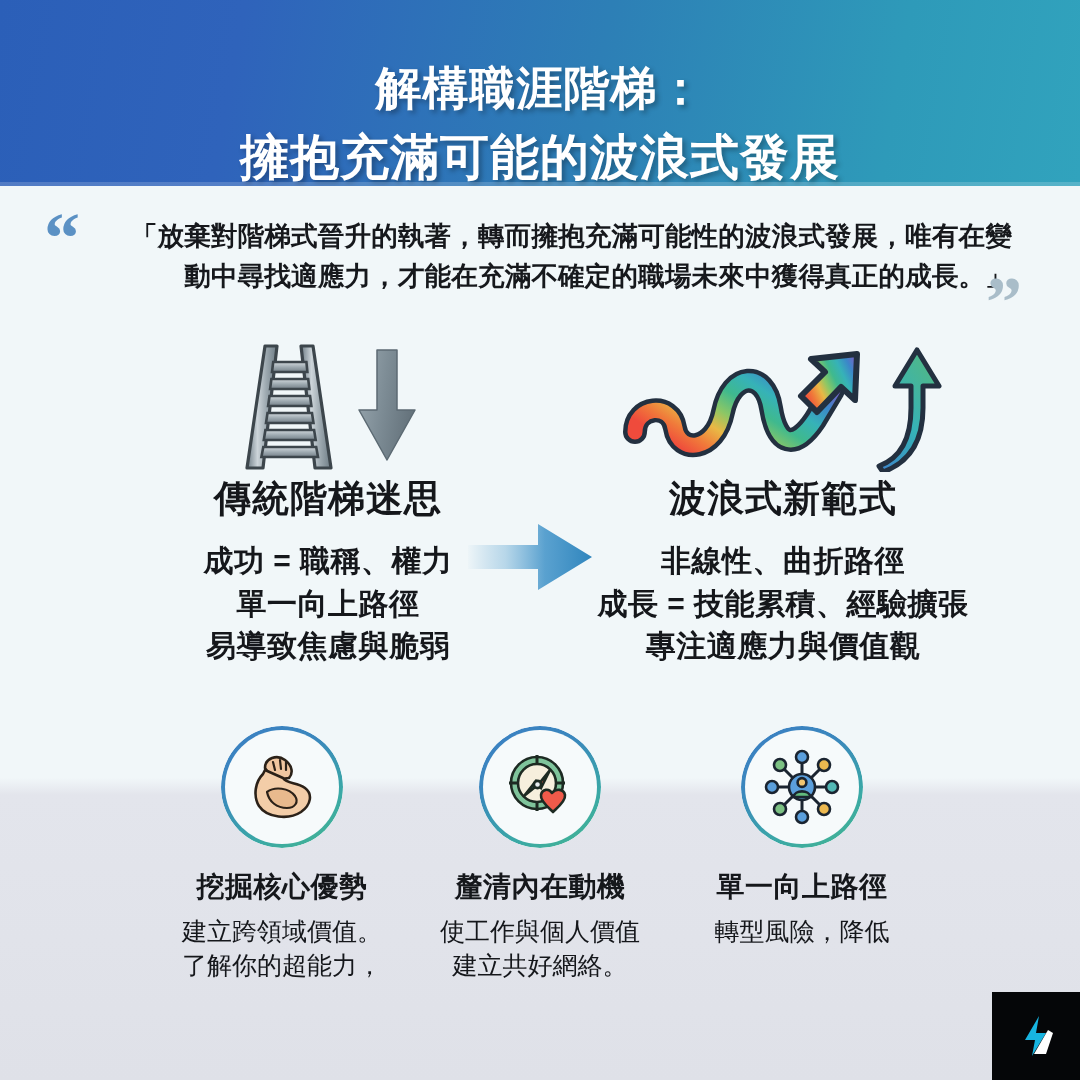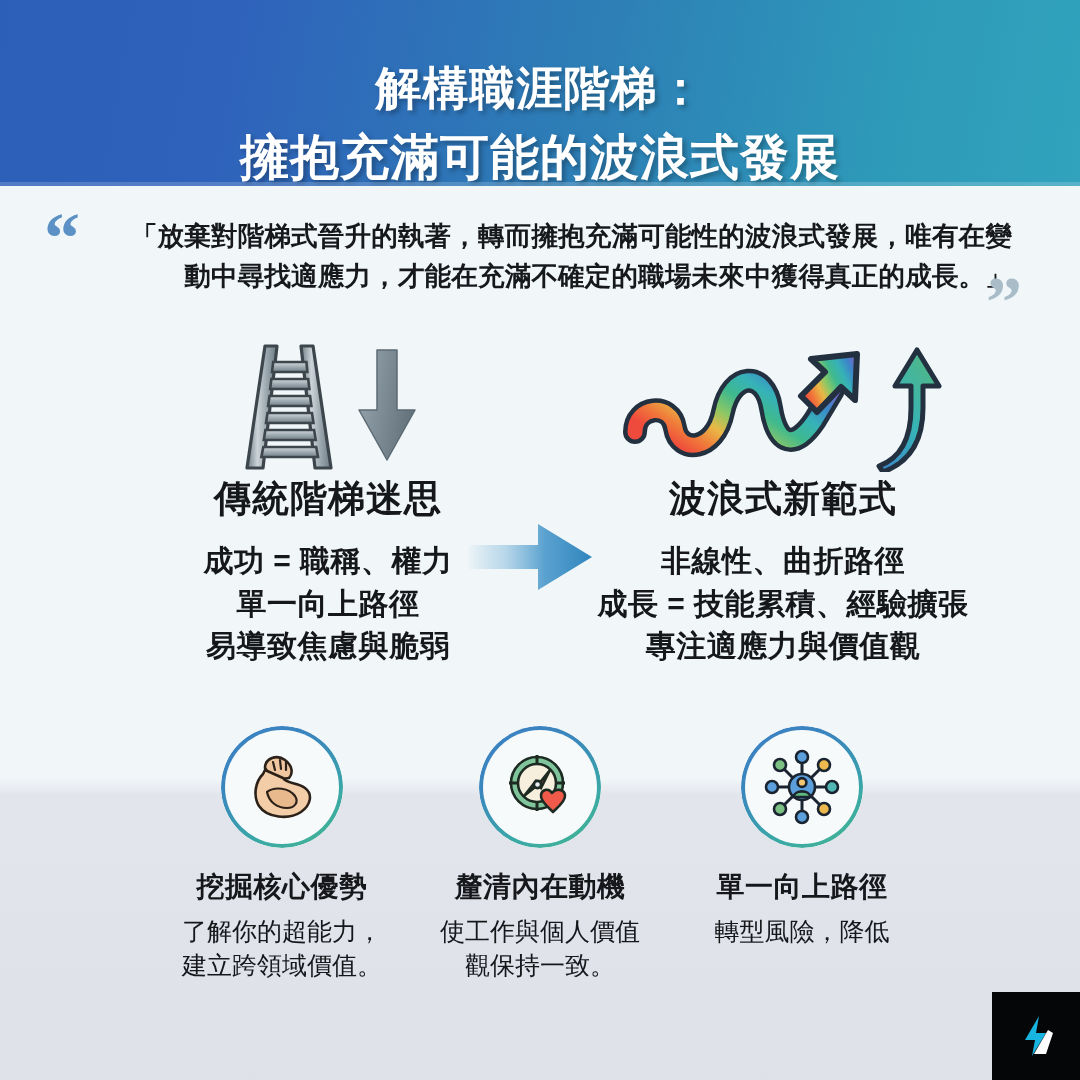--- a/index.html
+++ b/index.html
@@ -277,22 +277,22 @@
             <path d="M22 20 C22 10, 34 6, 42 12 C50 18, 50 26, 46 30 L30 32 Z" fill="#f0c6a0"></path>
             <path d="M20 26 C12 34, 10 48, 16 58 C24 70, 46 72, 58 64 C68 57, 70 46, 62 40
                      C54 34, 44 36, 40 30 L22 22 Z" fill="#f3cda8"></path>
             <path d="M24 44 C32 38, 46 40, 52 48 C56 54, 52 60, 44 60 C34 60, 26 54, 24 44 Z" fill="#e8b98d" stroke-width="2.2"></path>
             <path d="M30 14 L32 22 M37 12 L38 21 M43 14 L43 22" fill="none" stroke-width="2.2"></path>
           </g>
         </svg>
       </div>
       <div class="pillar-title">挖掘核心優勢</div>
       <div class="pillar-desc">
+        <div>建立跨領域價值。</div>
         <div>了解你的超能力，</div>
-        <div>建立跨領域價值。</div>
       </div>
     </div>
 
     <div class="pillar p2">
       <div class="circle-wrap">
         <div class="circle-ring"></div>
         <svg width="80" height="80" viewBox="0 0 80 80">
           <g stroke="#1d2a22" stroke-width="2.6">
             <circle cx="37" cy="36" r="26" fill="#7fc49b"></circle>
             <circle cx="37" cy="36" r="19" fill="#f6efdd"></circle>
@@ -300,21 +300,21 @@
             <path d="M50 23 L38 38 L41 41 Z" fill="#e05a4a"></path>
             <path d="M24 49 L36 34 L39 37 Z" fill="#3f8fd0"></path>
             <circle cx="37.5" cy="37.5" r="3.6" fill="#e9eef2"></circle>
           </g>
           <path d="M52 46 C56 41, 64 42, 65 48 C66 54, 57 61, 53 65 C49 61, 40 54, 41 48 C42 42, 49 41, 52 46 Z" fill="#ef5a4a" stroke="#1d2a22" stroke-width="2.6" stroke-linejoin="round"></path>
         </svg>
       </div>
       <div class="pillar-title">釐清內在動機</div>
       <div class="pillar-desc">
         <div>使工作與個人價值</div>
-        <div>觀保持一致。</div>
+        <div>建立共好網絡。</div>
       </div>
     </div>
 
     <div class="pillar p3">
       <div class="circle-wrap">
         <div class="circle-ring"></div>
         <svg width="82" height="82" viewBox="0 0 82 82">
           <g stroke="#1a2430" stroke-width="3" stroke-linecap="round">
             <path d="M41 41 L41 13 M41 41 L41 69 M41 41 L13 41 M41 41 L69 41
                      M41 41 L21 21 M41 41 L61 21 M41 41 L21 61 M41 41 L61 61" fill="none"></path>

